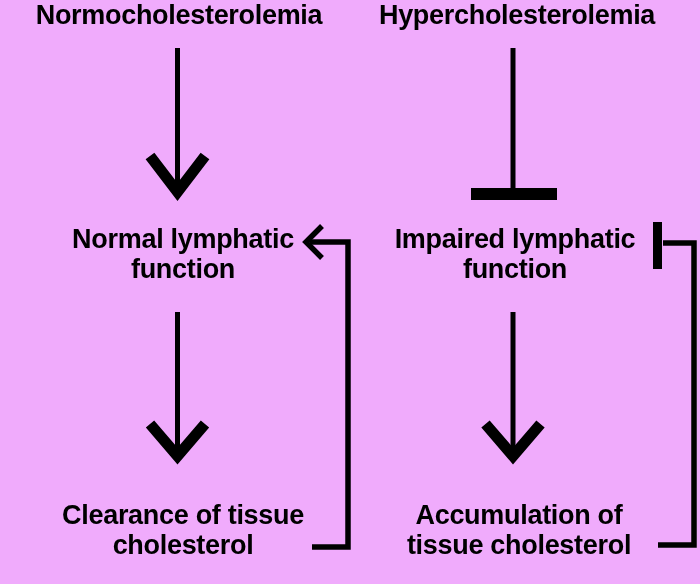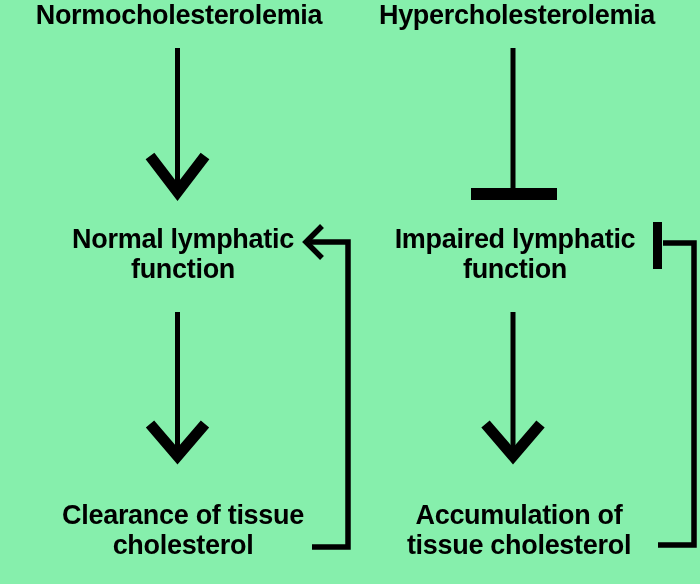--- a/index.html
+++ b/index.html
@@ -4,21 +4,21 @@
 <style>
   html, body {
     margin: 0;
     padding: 0;
     background: #ffffff;
   }
   .stage {
     position: relative;
     width: 700px;
     height: 584px;
-    background: #86efac;
+    background: #f0abfc;
     overflow: hidden;
   }
   svg { display: block; }
   .node-label {
     font-family: "Liberation Sans", "DejaVu Sans", sans-serif;
     font-weight: bold;
     font-size: 27px;
     fill: #000000;
     text-anchor: middle;
     letter-spacing: -0.3px;

